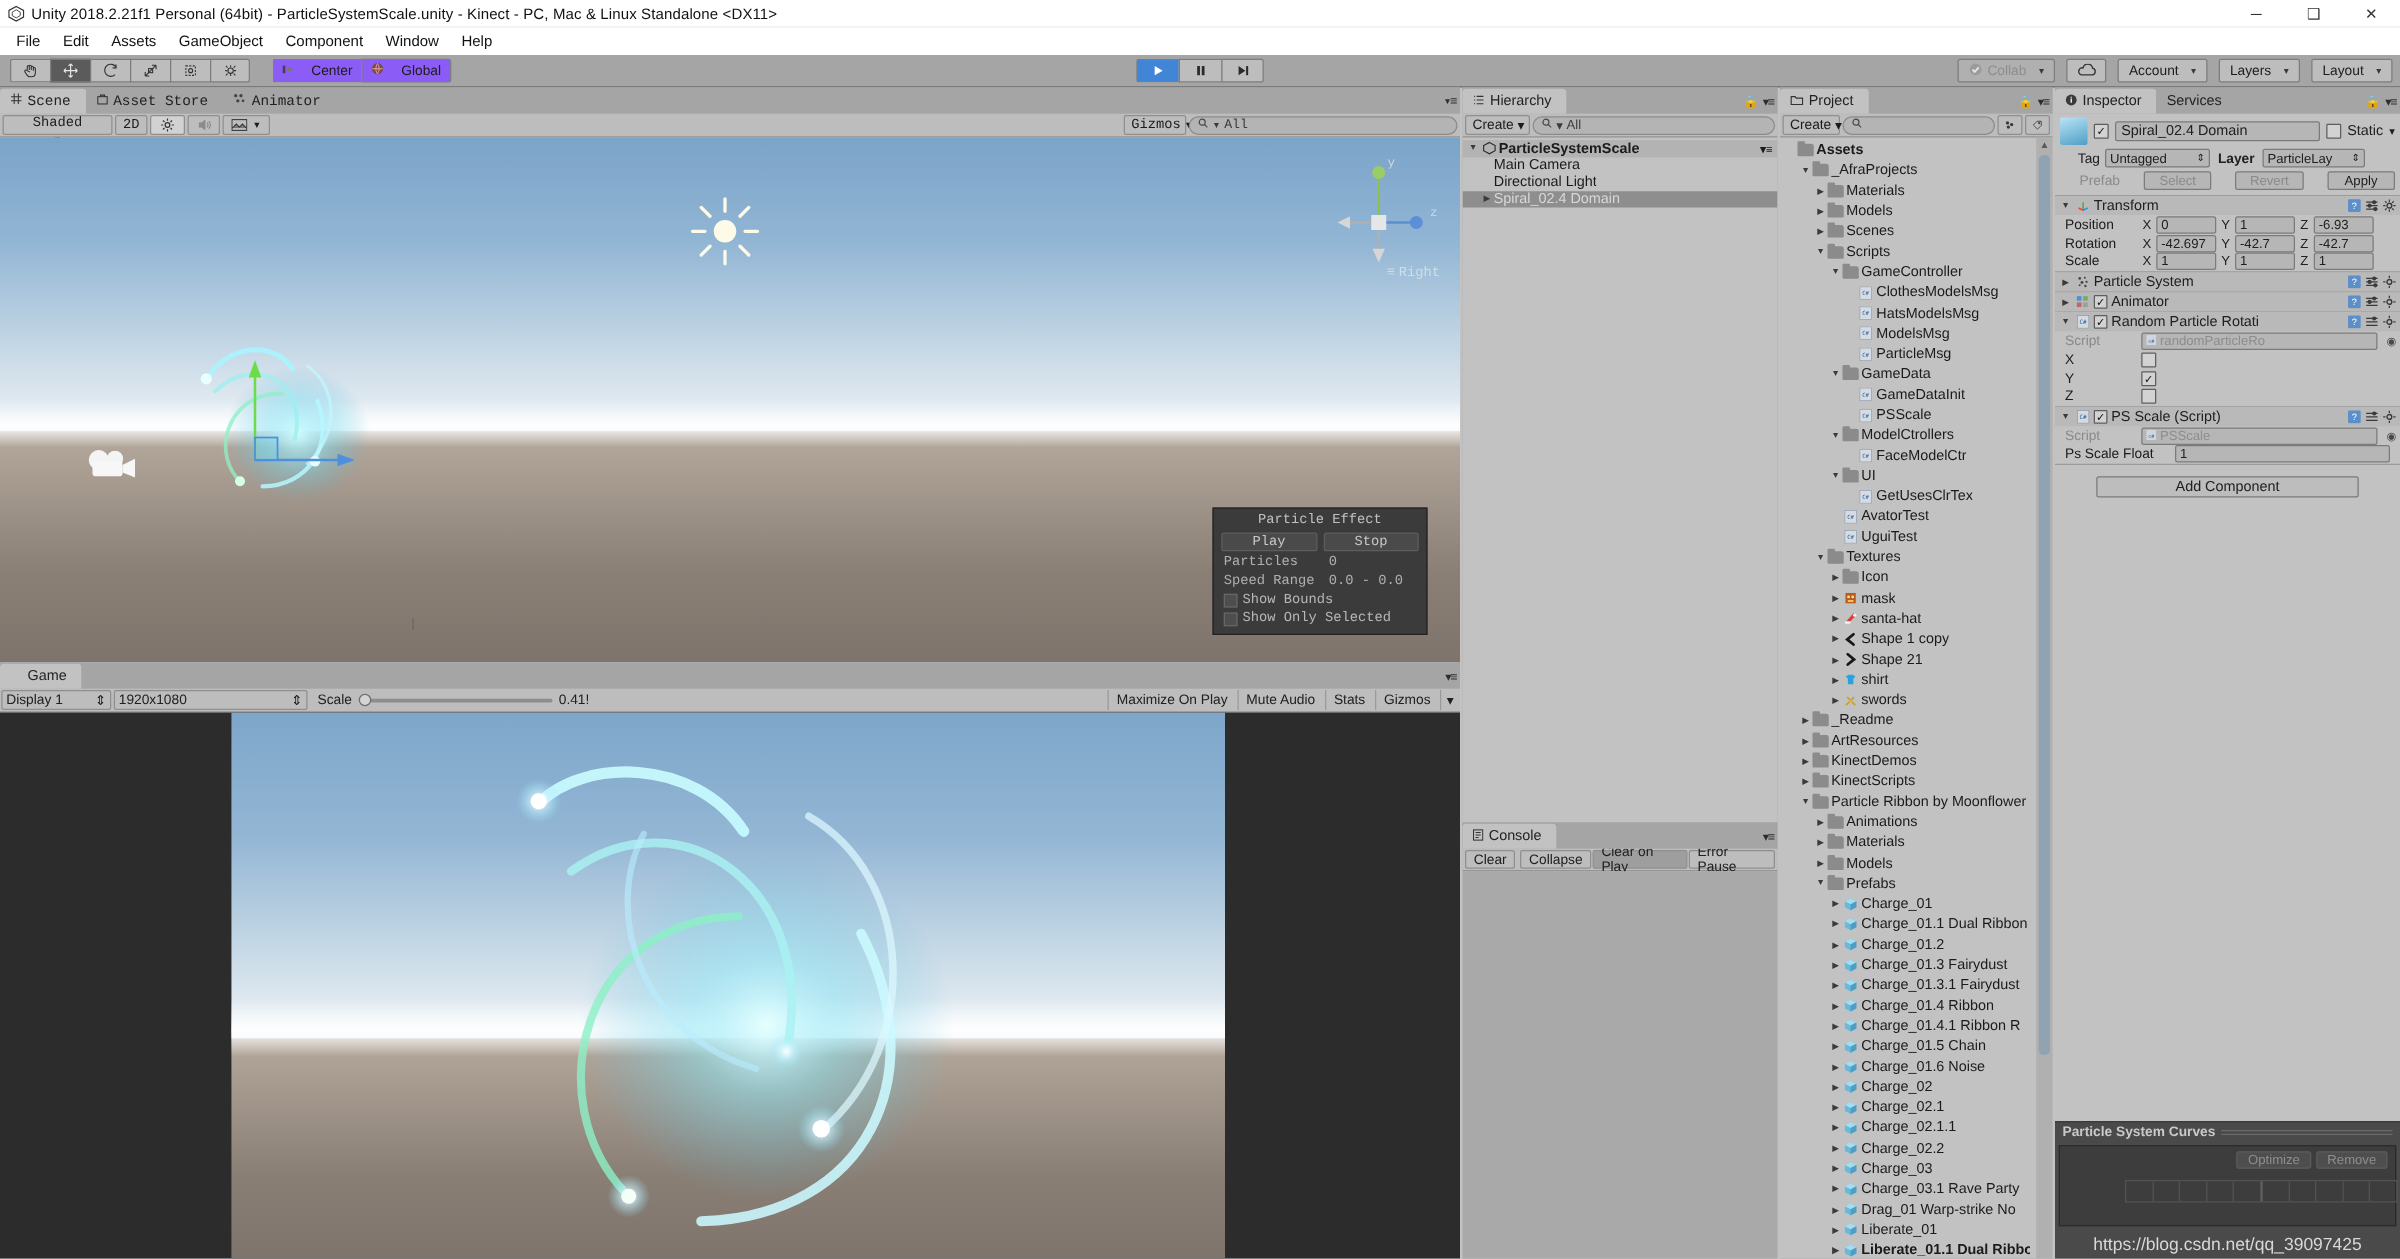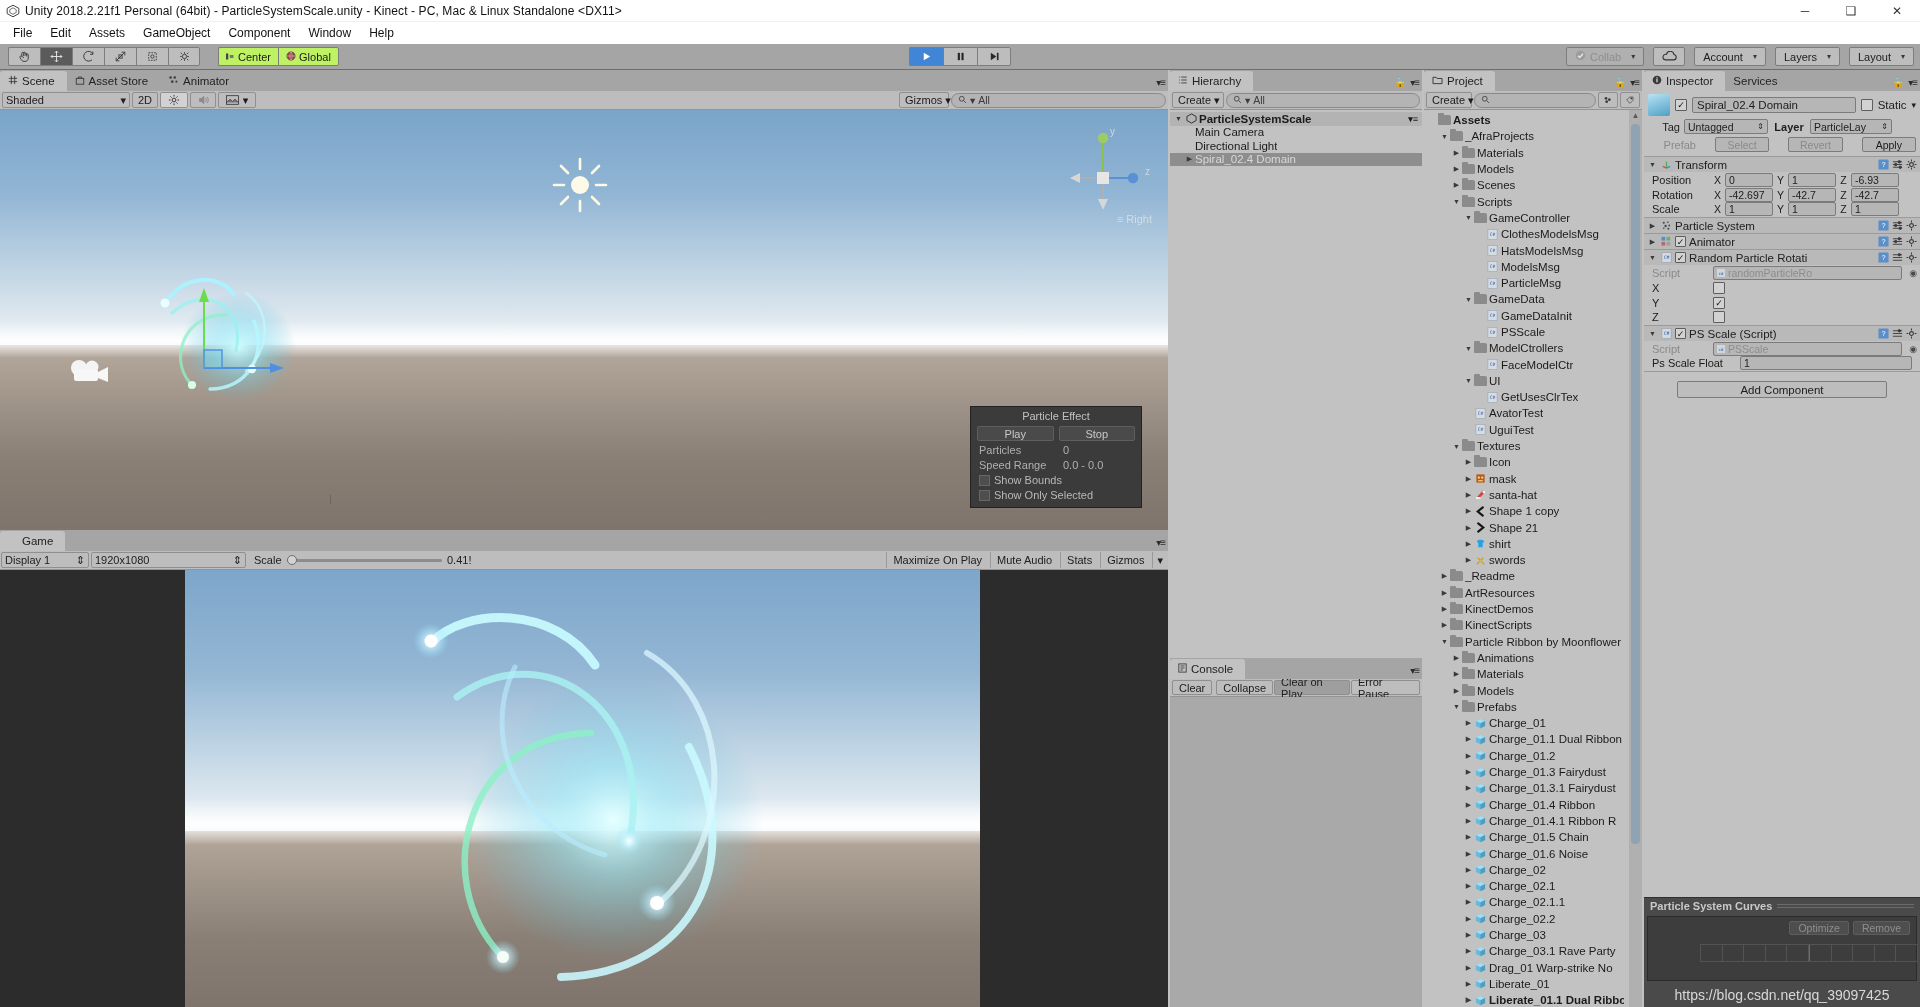--- a/index.html
+++ b/index.html
@@ -42,22 +42,22 @@
     width:32px; height:19px; background:#bdbdbd; border:1px solid #7d7d7d;
     border-right:none; display:flex; align-items:center; justify-content:center;
     color:#303030;
   }
   .tbtn:first-child { border-radius:2px 0 0 2px; }
   .tbtn:last-child { border-right:1px solid #7d7d7d; border-radius:0 2px 2px 0; }
   .tbtn.active { background:#5b5b5b; color:#e8e8e8; }
 
   .pivot-group { display:flex; margin-left:18px; }
   .pbtn {
-    height:19px; background:#bef264; border:1px solid #7d7d7d; border-right:none;
-    display:flex; align-items:center; gap:3px; padding:0 7px; font-size:11px; color:#1c1c1c;
+    height:19px; background:#8b5cf6; border:1px solid #7d7d7d; border-right:none;
+    display:flex; align-items:center; gap:14px; padding:0 7px; font-size:11px; color:#1c1c1c;
   }
   .pbtn:first-child { border-radius:2px 0 0 2px; }
   .pbtn:last-child { border-right:1px solid #7d7d7d; border-radius:0 2px 2px 0; }
 
   .play-group { position:absolute; left:50%; transform:translateX(-50%); display:flex; }
   .playbtn {
     width:34px; height:19px; background:#bdbdbd; border:1px solid #7d7d7d; border-right:none;
     display:flex; align-items:center; justify-content:center;
   }
   .playbtn:first-child { border-radius:2px 0 0 2px; background:#4186d6; }
@@ -325,21 +325,21 @@
         <span>Layers</span>
         <span class="caret">▾</span>
       </div>
       <div class="rbtn">
         <span>Layout</span>
         <span class="caret">▾</span>
       </div>
     </div>
   </div>
 
-  <div class="panel" style="left:0; top:70px; width:1168px; height:460px;">
+  <div class="panel" style="left:0; top:70px; width:1168px; height:460px;font-family:Liberation Mono, monospace;">
     <div class="panel-tabs">
       <div class="ptab active">
         <span><svg width="10" height="10" viewBox="0 0 12 12" stroke="#333" stroke-width="1" fill="none">
               <path d="M4 1v10M8 1v10M1 4h10M1 8h10"></path>
             </svg></span>
         <span>Scene</span>
       </div>
       <div class="ptab">
         <span><svg width="10" height="10" viewBox="0 0 12 12" stroke="#333" stroke-width="1" fill="none">
               <rect x="1.5" y="4" width="9" height="7"></rect>
@@ -355,21 +355,21 @@
               <circle cx="9.5" cy="8" r="1.3"></circle>
             </svg></span>
         <span>Animator</span>
       </div>
       <div class="tab-corner">
         <span class="icon-menu">▾≡</span>
       </div>
     </div>
     <div class="panel-body">
       <div class="sub-toolbar">
-        <div class="gv-pop" style="width:128px;">
+        <div class="gv-pop" style="width:88px;flex-direction:column;">
           <span>Shaded</span>
           <span class="caret">▾</span>
         </div>
         <div class="sbtn" style="width:26px;justify-content:center;">2D</div>
         <div class="sbtn" style="width:28px;justify-content:center;background:#d2d2d2;">
           <svg width="12" height="12" viewBox="0 0 14 14" stroke="#333" stroke-width="1.1" fill="none">
               <circle cx="7" cy="7" r="2.2"></circle>
               <path d="M7 1v2M7 11v2M1 7h2M11 7h2M2.8 2.8l1.4 1.4M9.8 9.8l1.4 1.4M11.2 2.8L9.8 4.2M4.2 9.8l-1.4 1.4"></path>
             </svg>
         </div>

